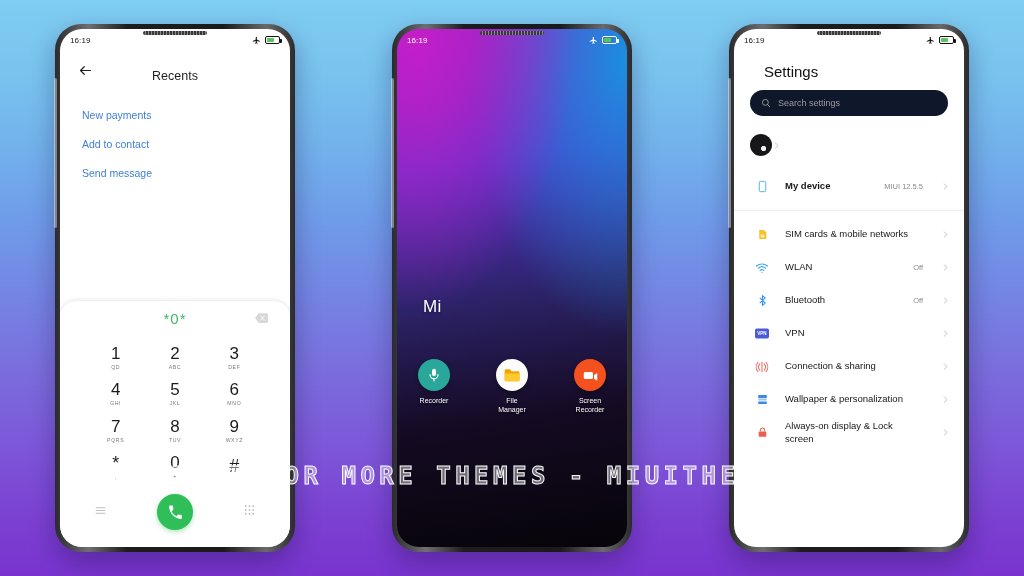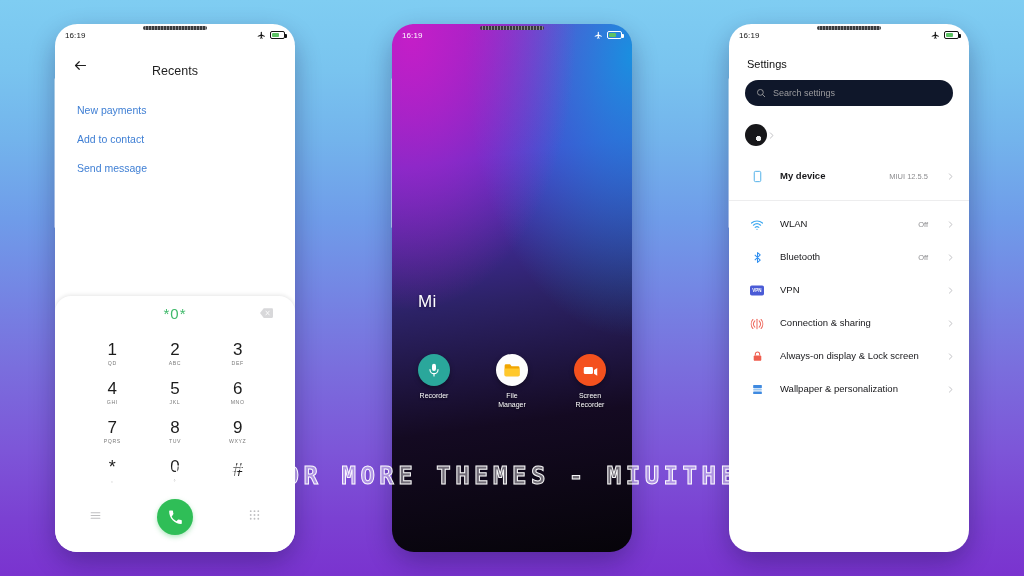--- a/index.html
+++ b/index.html
@@ -14,20 +14,21 @@
        #6f9ce9 38%, #7487e4 50%, #7a6edd 64%,
        #7d56d8 78%, #7b41d2 90%, #7a33cf 100%);
     position: relative;
   }
 
   
   .phone {
     position: absolute;
     border-radius: 26px;
     background: linear-gradient(90deg,#2b2b2d 0%, #6e6e73 14%, #1d1d1f 30%, #1a1a1c 70%, #6a6a6e 88%, #2b2b2d 100%);
+    padding: 5px;
     box-shadow: 0 10px 26px rgba(20,10,60,.32);
   }
   .phone::before { 
     content:"";
     position:absolute; left:-1px; top:54px; width:3px; height:150px;
     background: rgba(255,255,255,.42); border-radius:3px;
   }
   .screen {
     position: relative;
     width: 100%; height: 100%;
@@ -150,21 +151,21 @@
   }
   .app-name {
     margin-top:5px; color:#fff; font-size:7px; text-align:center; line-height:1.3;
     text-shadow:0 1px 2px rgba(0,0,0,.6);
   }
 
   
   #phone3 { left: 729px; top: 24px; width: 240px; height: 528px; }
   #phone3 .screen { background:#fff; }
   .set-scroll { padding-top: 22px; height:100%; overflow:hidden; }
-  .set-title { font-size:11px; color:#101010; padding: 12px 18px 10px; }
+  .set-title { font-size:15px; color:#101010; padding: 12px 18px 10px; margin-left: 12px; }
   .search-bar {
     margin: 0 16px 14px; height:26px; border-radius:13px; background:#0f172a;
     display:flex; align-items:center; gap:7px; padding:0 11px; cursor:text;
   }
   .search-ph { color:#9b9b9e; font-size:9px; }
 
   .acct-row {
     display:flex; align-items:center; padding: 4px 16px 14px; cursor:pointer;
   }
   .avatar {
@@ -419,20 +420,33 @@
         </span>
         <span class="set-label" style="font-weight:bold">My device</span>
         <span class="set-val">MIUI 12.5.5</span>
         <svg class="chev" width="9" height="9" viewBox="0 0 24 24" fill="none" stroke="currentColor" stroke-width="2.2" stroke-linecap="round" stroke-linejoin="round">
             <polyline points="9,5 16,12 9,19"></polyline>
           </svg>
       </div>
 
       <div class="divider" style="margin:7px 0 7px"></div>
 
+      <div class="set-row">
+        <span class="set-ico">
+          <svg width="13" height="13" viewBox="0 0 24 24">
+              <path d="M6 3.5h8L19 8v12.5H6z" fill="#f6c324"></path>
+              <rect x="8.6" y="12" width="6.8" height="5.4" rx="1.2" fill="#fff0b5"></rect>
+            </svg>
+        </span>
+        <span class="set-label">SIM cards &amp; mobile networks</span>
+        <span class="set-val"></span>
+        <svg class="chev" width="9" height="9" viewBox="0 0 24 24" fill="none" stroke="currentColor" stroke-width="2.2" stroke-linecap="round" stroke-linejoin="round">
+            <polyline points="9,5 16,12 9,19"></polyline>
+          </svg>
+      </div>
 
       <div class="set-row">
         <span class="set-ico">
           <svg width="14" height="14" viewBox="0 0 24 24" fill="none" stroke="#3fa9f0" stroke-width="2" stroke-linecap="round">
             <path d="M2.6 8.6a14.5 14.5 0 0 1 18.8 0"></path>
               <path d="M5.8 12.4a9.6 9.6 0 0 1 12.4 0"></path>
               <path d="M8.9 16.1a5 5 0 0 1 6.2 0"></path>
               <circle cx="12" cy="19.4" r="1.1" fill="#3fa9f0" stroke="none"></circle>
           </svg>
         </span>
@@ -483,42 +497,42 @@
         <span class="set-label">Connection &amp; sharing</span>
         <span class="set-val"></span>
         <svg class="chev" width="9" height="9" viewBox="0 0 24 24" fill="none" stroke="currentColor" stroke-width="2.2" stroke-linecap="round" stroke-linejoin="round">
             <polyline points="9,5 16,12 9,19"></polyline>
           </svg>
       </div>
 
       <div class="set-row">
         <span class="set-ico">
           <svg width="13" height="13" viewBox="0 0 24 24">
-              <path d="M8 10V7.6a4 4 0 0 1 8 0V10" fill="none" stroke="#ef5d4e" stroke-width="1.9"></path>
-              <rect x="5" y="10" width="14" height="10" rx="2.2" fill="#ef5d4e"></rect>
-            </svg>
-        </span>
-        <span class="set-label">Always-on display &amp; Lock screen</span>
-        <span class="set-val"></span>
-        <svg class="chev" width="9" height="9" viewBox="0 0 24 24" fill="none" stroke="currentColor" stroke-width="2.2" stroke-linecap="round" stroke-linejoin="round">
-            <polyline points="9,5 16,12 9,19"></polyline>
-          </svg>
-      </div>
-
-      <div class="set-row">
-        <span class="set-ico">
-          <svg width="13" height="13" viewBox="0 0 24 24">
               <rect x="4" y="3.5" width="16" height="6" rx="1.2" fill="#3f8ae0"></rect>
               <rect x="4" y="11" width="16" height="3" rx="1" fill="#9cc6ef"></rect>
               <rect x="4" y="15.5" width="16" height="5" rx="1.2" fill="#3f8ae0"></rect>
             </svg>
         </span>
         <span class="set-label">Wallpaper &amp; personalization</span>
         <span class="set-val"></span>
         <svg class="chev" width="9" height="9" viewBox="0 0 24 24" fill="none" stroke="currentColor" stroke-width="2.2" stroke-linecap="round" stroke-linejoin="round">
             <polyline points="9,5 16,12 9,19"></polyline>
           </svg>
       </div>
+
+      <div class="set-row">
+        <span class="set-ico">
+          <svg width="13" height="13" viewBox="0 0 24 24">
+              <path d="M8 10V7.6a4 4 0 0 1 8 0V10" fill="none" stroke="#ef5d4e" stroke-width="1.9"></path>
+              <rect x="5" y="10" width="14" height="10" rx="2.2" fill="#ef5d4e"></rect>
+            </svg>
+        </span>
+        <span class="set-label">Always-on display &amp; Lock screen</span>
+        <span class="set-val"></span>
+        <svg class="chev" width="9" height="9" viewBox="0 0 24 24" fill="none" stroke="currentColor" stroke-width="2.2" stroke-linecap="round" stroke-linejoin="round">
+            <polyline points="9,5 16,12 9,19"></polyline>
+          </svg>
+      </div>
     </div>
   </div>
 </div>
 
 <div class="watermark">VISIT FOR MORE THEMES - MIUITHEMER.COM</div>
 
 </body></html>

